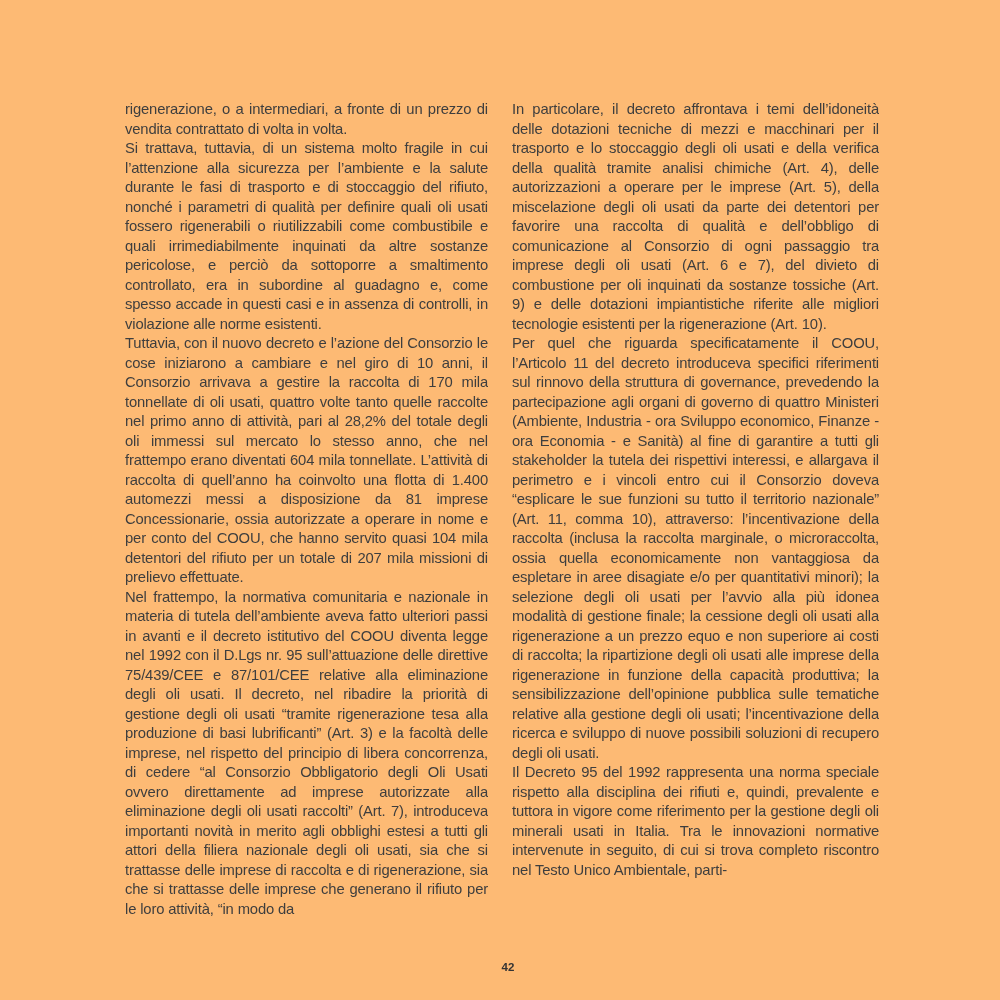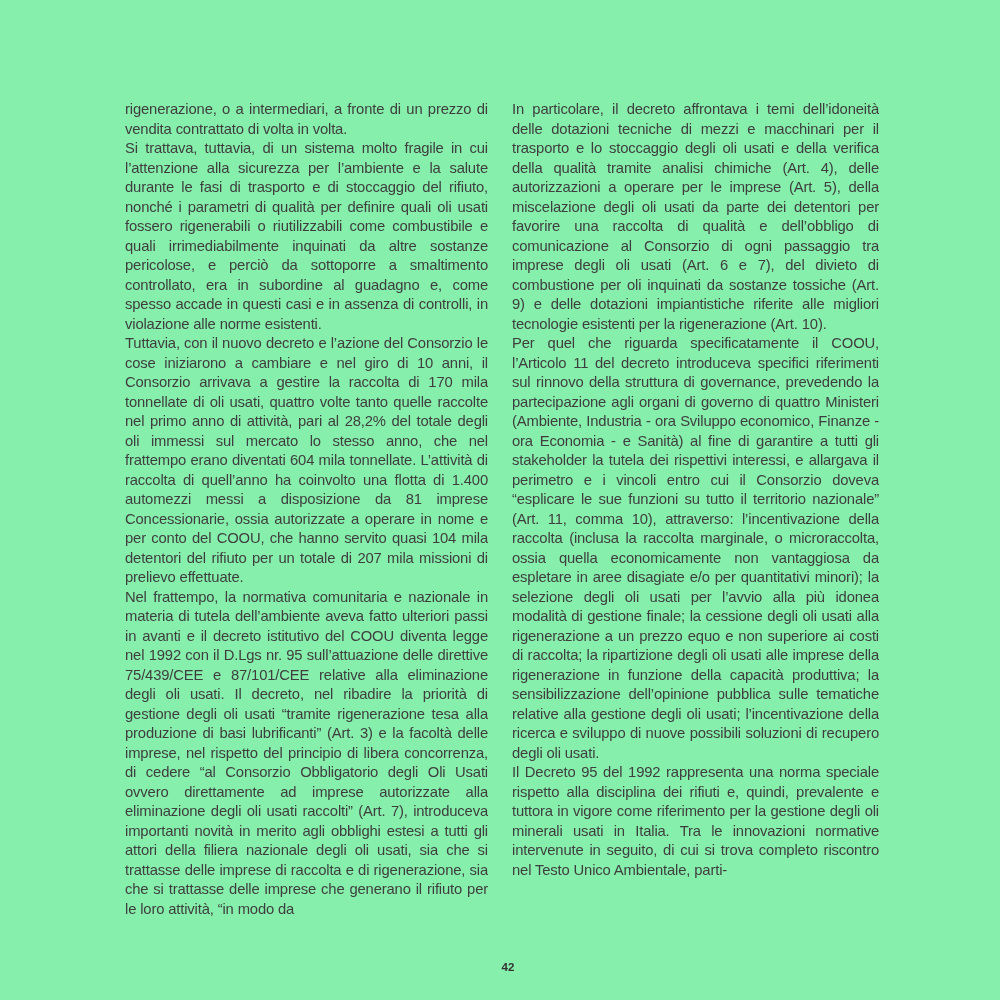--- a/index.html
+++ b/index.html
@@ -4,21 +4,21 @@
 <style>
   html, body {
     margin: 0;
     padding: 0;
     background: #ffffff;
   }
   .page {
     position: relative;
     width: 1000px;
     height: 1000px;
-    background: #86efac;
+    background: #fdba74;
     font-family: "Liberation Sans", "DejaVu Sans", sans-serif;
     overflow: hidden;
   }
   .column {
     position: absolute;
     top: 100px;
     height: 845px;
     overflow: hidden;
     color: #3e3e3e;
     font-size: 14.8px;

